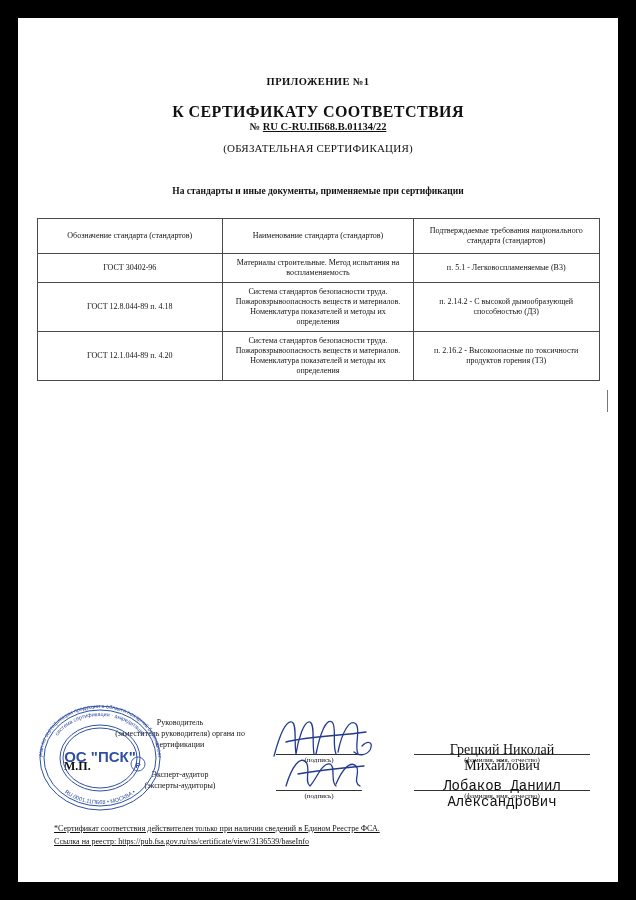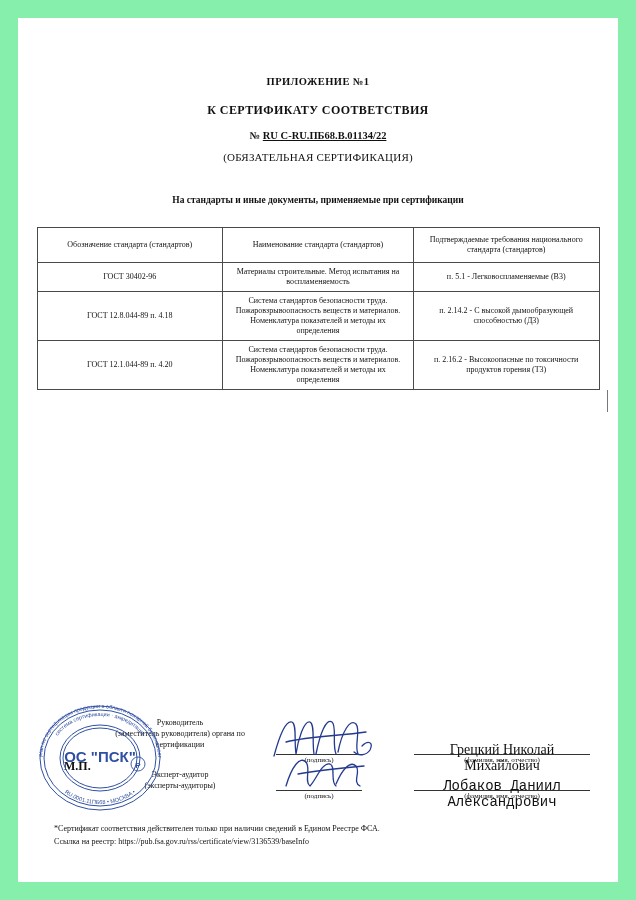--- a/index.html
+++ b/index.html
@@ -7,21 +7,21 @@
     padding: 0;
     background: #b9b9b9;
   }
   body {
     font-family: "Liberation Serif", serif;
   }
   .page {
     position: relative;
     width: 636px;
     height: 900px;
-    background: #86efac;
+    background: #000000;
     overflow: hidden;
     box-sizing: border-box;
   }
   .sheet {
     position: absolute;
     left: 18px;
     top: 18px;
     width: 600px;
     height: 864px;
     background: #fff;
@@ -34,26 +34,26 @@
     color: #111;
   }
   .hdr-line1 {
     margin-top: 58px;
     font-size: 10.5px;
     font-weight: bold;
     letter-spacing: 0.4px;
   }
   .hdr-line2 {
     margin-top: 16px;
-    font-size: 12px;
+    font-size: 16px;
     font-weight: bold;
     letter-spacing: 0.4px;
   }
   .hdr-line3 {
-    margin-top: 12px;
+    margin-top: 0;
     font-size: 10.5px;
     font-weight: bold;
   }
   .hdr-line3 .underl {
     text-decoration: underline;
   }
   .hdr-line4 {
     margin-top: 10px;
     font-size: 11px;
     letter-spacing: 0.2px;
@@ -162,20 +162,21 @@
   }
 
   
   .footnote {
     position: absolute;
     left: 36px;
     top: 805px;
     font-size: 8px;
     color: #111;
     line-height: 1.6;
+    text-decoration: underline;
   }
   .footnote div { white-space: nowrap; }
 
   
   .tick {
     position: absolute;
     width: 1px;
     background: #555;
   }
 </style>

